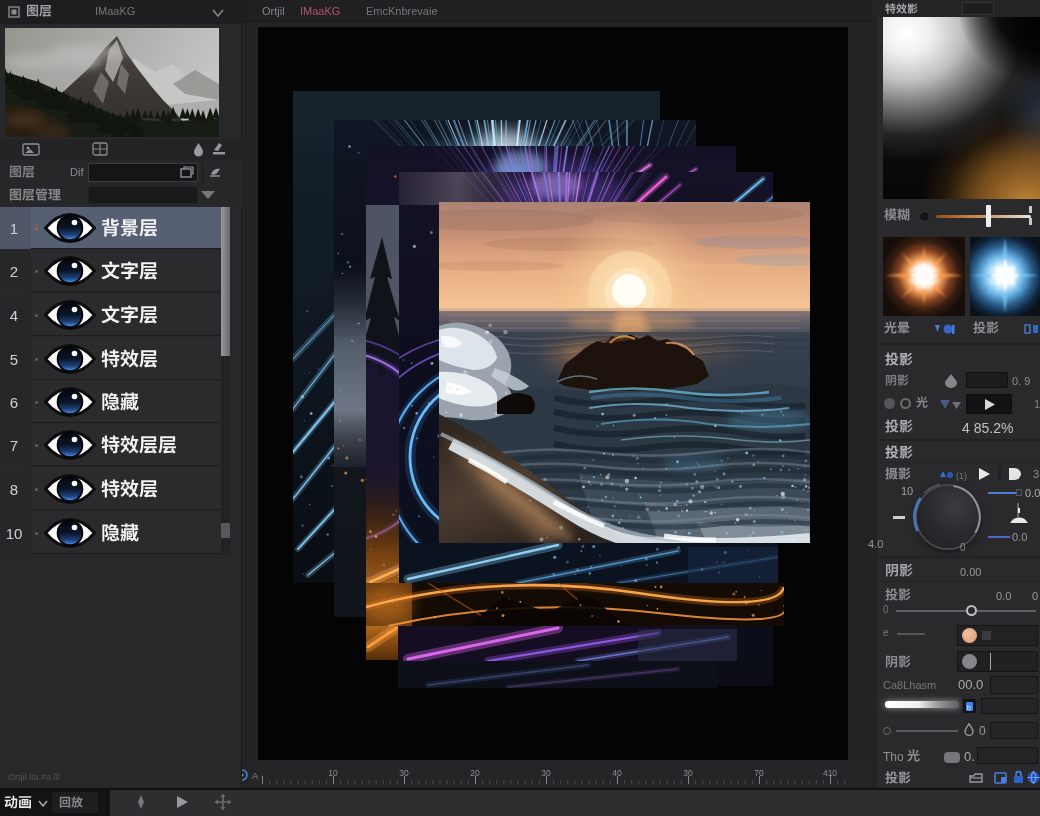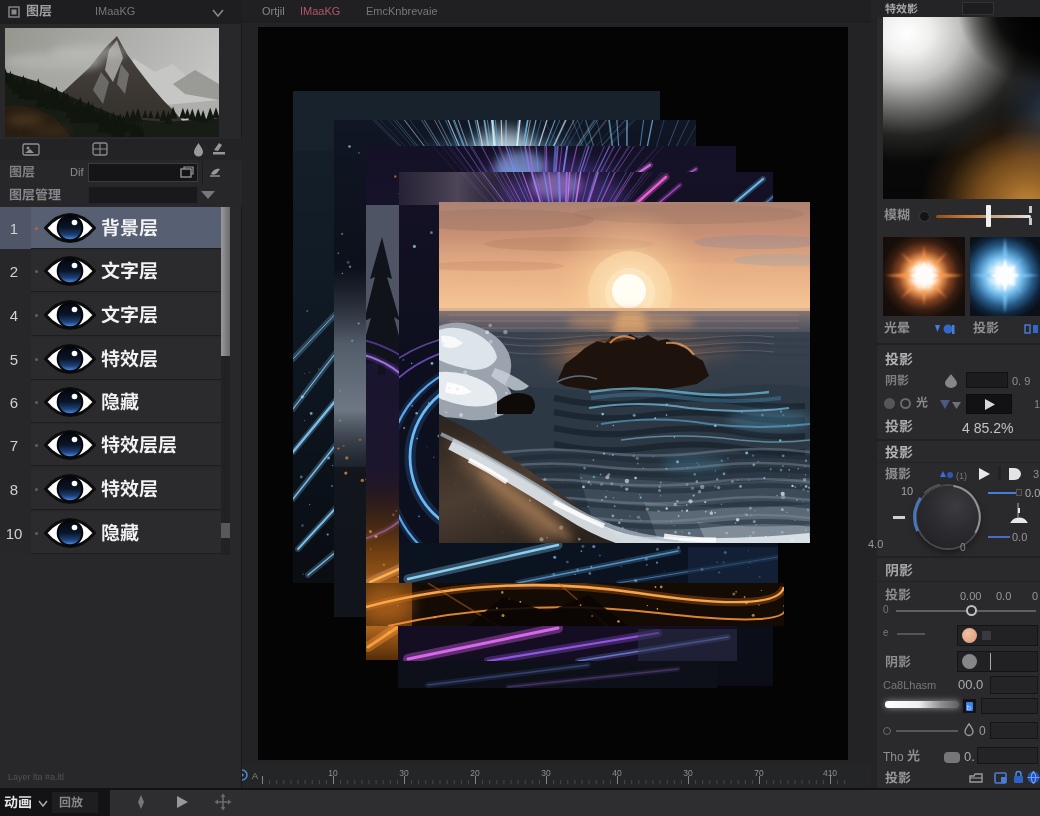--- a/index.html
+++ b/index.html
@@ -1239,21 +1239,21 @@
   </svg>
 <svg style="position:absolute;left:100px;top:523px;" width="41" height="22">
     <g fill="#f2f2f4" transform="translate(1,16.7) scale(0.0190,-0.0190)">
       <use href="#z7" x="0"></use>
       <use href="#z8" x="1000"></use>
     </g>
   </svg>
 <div class="a" style="left:221px;top:207px;width:9px;height:348px;background:#222224"></div>
 <div class="a" style="left:221px;top:207px;width:9px;height:149px;background:linear-gradient(90deg,#99999d,#6a6a6e)"></div>
 <div class="a" style="left:221px;top:523px;width:9px;height:15px;background:#58585c"></div>
-<div class="tx" style="left:8px;top:772px;font-size:9px;color:#525256">Layer lta #a.ltl</div>
+<div class="tx" style="left:8px;top:772px;font-size:9px;color:#525256">Ortjil lta #a.ltl</div>
 <div class="a" style="left:871px;top:0;width:169px;height:790px;background:#2a2a2c;border-left:1px solid #19191b"></div>
 <div class="a" style="left:871px;top:0;width:6px;height:790px;background:#232325"></div>
 <div class="a" style="left:871px;top:0;width:169px;height:17px;background:#242426"></div>
 <svg style="position:absolute;left:884px;top:3px;" width="36" height="13">
     <g fill="#a8a8ac" transform="translate(1,9.7) scale(0.0110,-0.0110)">
       <use href="#z5" x="0"></use>
       <use href="#z6" x="1000"></use>
       <use href="#z17" x="2000"></use>
     </g>
   </svg>
@@ -1422,21 +1422,21 @@
       <use href="#z17" x="1000"></use>
     </g>
   </svg>
 <div class="a" style="left:877px;top:581px;width:163px;height:1px;background:#232325"></div>
 <svg style="position:absolute;left:884px;top:588px;" width="29" height="15">
     <g fill="#8e8e92" transform="translate(1,11.4) scale(0.0130,-0.0130)">
       <use href="#z16" x="0"></use>
       <use href="#z17" x="1000"></use>
     </g>
   </svg>
-<div class="tx" style="left:960px;top:590px;font-size:11px;color:#98989c">0.00</div>
+<div class="tx" style="left:960px;top:566px;font-size:11px;color:#98989c">0.00</div>
 <div class="tx" style="left:996px;top:590px;font-size:11px;color:#98989c">0.0</div>
 <div class="tx" style="left:1032px;top:590px;font-size:11px;color:#98989c">0</div>
 <div class="tx" style="left:883px;top:604px;font-size:10px;color:#77777b">0</div>
 <div class="a" style="left:896px;top:610px;width:140px;height:2px;background:#606064"></div>
 <div class="a" style="left:966px;top:605px;width:11px;height:11px;border:2px solid #c0c0c4;border-radius:50%;background:#2a2a2c"></div>
 <div class="tx" style="left:883px;top:627px;font-size:10px;color:#77777b">e</div>
 <div class="a" style="left:897px;top:633px;width:28px;height:2px;background:#555"></div>
 <div class="a" style="left:957px;top:625px;width:81px;height:21px;background:#222225;border:1px solid #141416"></div>
 <div class="a" style="left:962px;top:628px;width:15px;height:15px;background:radial-gradient(circle at 40% 35%,#f2c0a2,#d89878);border-radius:50%"></div>
 <div class="a" style="left:982px;top:631px;width:9px;height:9px;background:#3a3a3e"></div>

